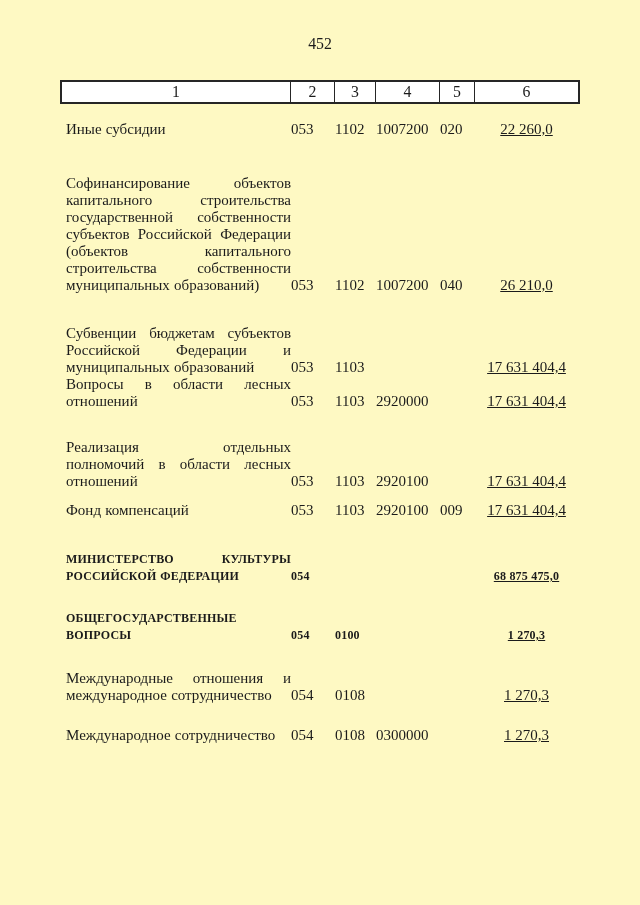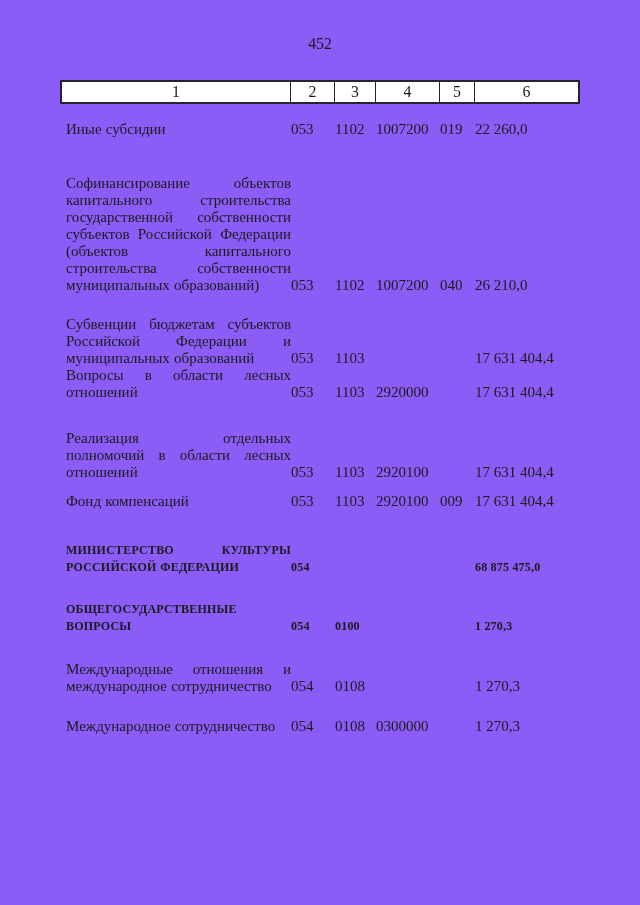--- a/index.html
+++ b/index.html
@@ -1,20 +1,20 @@
 <!DOCTYPE html>
 <html><head>
 <meta charset="utf-8">
 <style>
   html, body { margin: 0; padding: 0; background: #e8e8e8; }
   .page {
     position: relative;
     width: 640px;
     height: 905px;
-    background: #8b5cf6;
+    background: #fef9c3;
     font-family: "Liberation Serif", "DejaVu Serif", serif;
     color: #1b1b1b;
     overflow: hidden;
     margin: 0 auto;
   }
   .page-number {
     padding-top: 36px;
     text-align: center;
     font-size: 15.8px;
     line-height: 15px;
@@ -47,21 +47,21 @@
     width: 516px;
     font-size: 15px;
     line-height: 17px;
   }
   .row .name {
     text-align: justify;
     padding-left: 4px;
     word-spacing: 0.5px;
   }
   .row .num { text-align: left; }
-  .row .amt { text-align: left; }
+  .row .amt { text-align: center; text-decoration: underline; }
   .row.bold {
     font-weight: bold;
     font-size: 12px;
     letter-spacing: 0.2px;
   }
 </style>
 </head>
 <body>
 
 <div class="page">
@@ -77,34 +77,34 @@
     <div class="hc">6</div>
   </div>
 
   <div>
 
     <div class="row" style="margin-top:17px">
       <div class="c name">Иные субсидии</div>
       <div class="c num">053</div>
       <div class="c num">1102</div>
       <div class="c num">1007200</div>
-      <div class="c num">019</div>
+      <div class="c num">020</div>
       <div class="c amt">22 260,0</div>
     </div>
 
     <div class="row" style="margin-top:37px">
       <div class="c name">Софинансирование объектов капитального строительства государственной собственности субъектов Российской Федерации (объектов капитального строительства собственности муниципальных образований)</div>
       <div class="c num">053</div>
       <div class="c num">1102</div>
       <div class="c num">1007200</div>
       <div class="c num">040</div>
       <div class="c amt">26 210,0</div>
     </div>
 
-    <div class="row" style="margin-top:22px">
+    <div class="row" style="margin-top:31px">
       <div class="c name">Субвенции бюджетам субъектов Российской Федерации и муниципальных образований</div>
       <div class="c num">053</div>
       <div class="c num">1103</div>
       <div class="c num"></div>
       <div class="c num"></div>
       <div class="c amt">17 631 404,4</div>
     </div>
 
     <div class="row" style="">
       <div class="c name">Вопросы в области лесных отношений</div>

